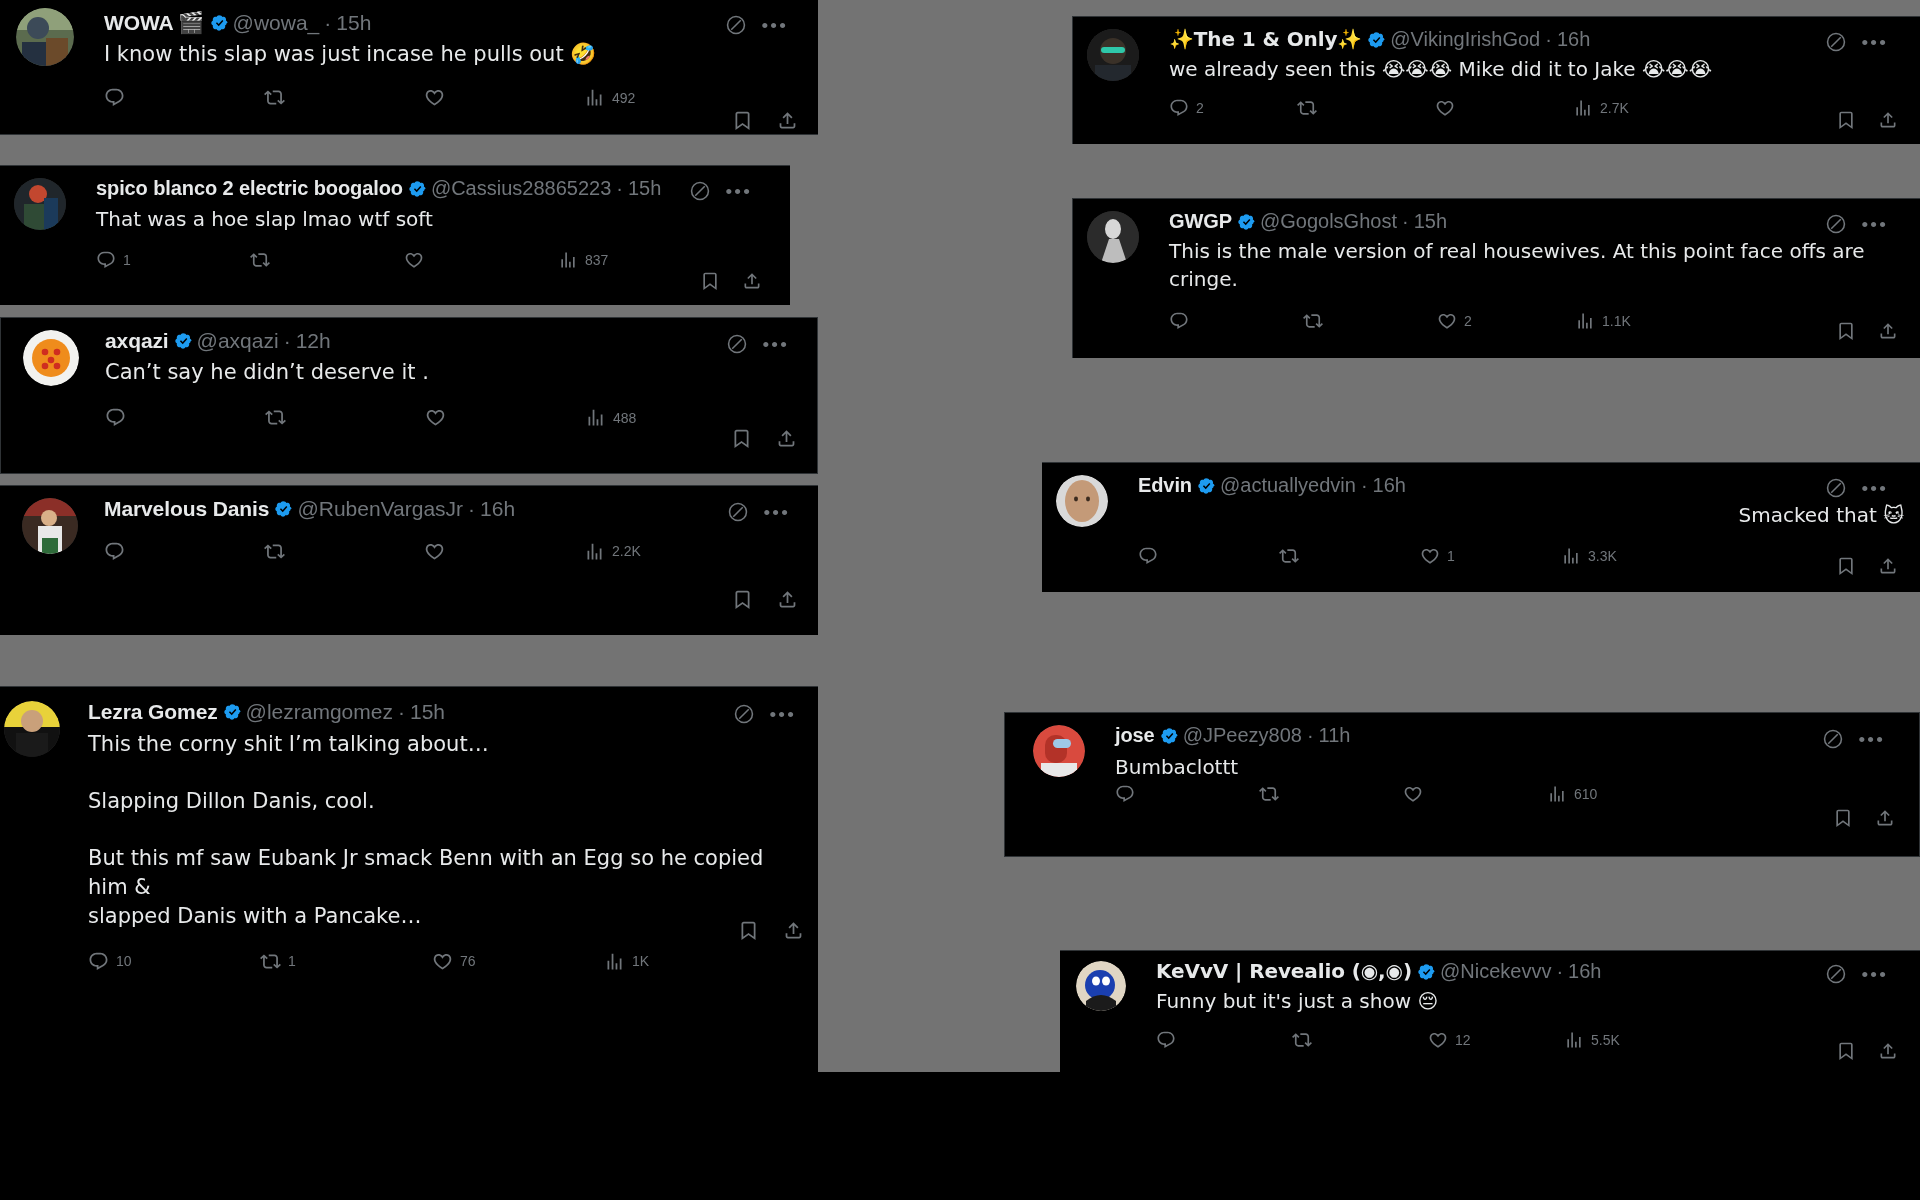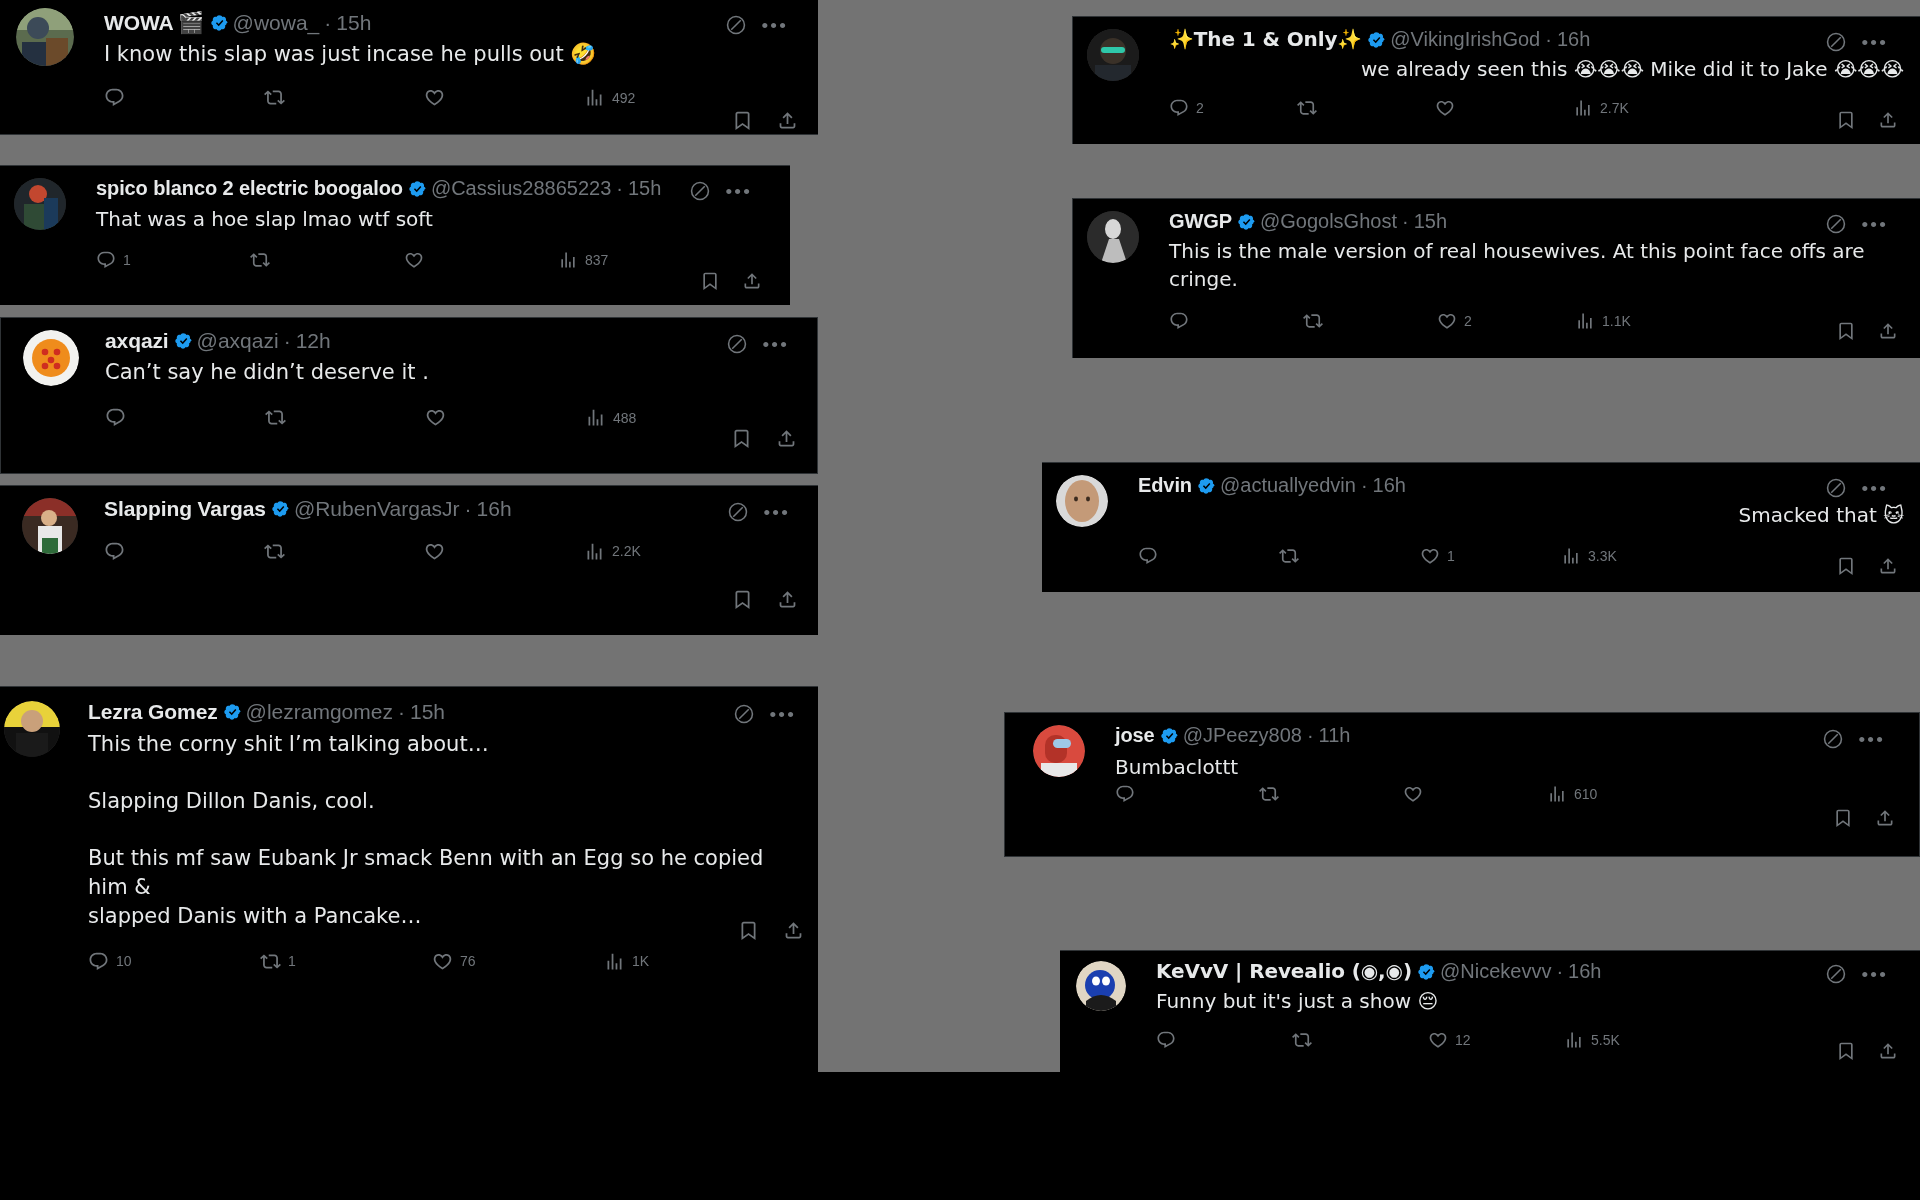--- a/index.html
+++ b/index.html
@@ -305,21 +305,21 @@
             <rect width="56" height="56" fill="#3a2a22"></rect>
             <rect x="0" y="0" width="56" height="18" fill="#8b2f28"></rect>
             <circle cx="27" cy="20" r="8" fill="#d9b089"></circle>
             <rect x="16" y="28" width="24" height="28" fill="#e8e8e8"></rect>
             <rect x="20" y="40" width="16" height="16" fill="#2e6b3a"></rect>
           </g>
         </svg>
       </div>
       <div class="body" style="margin-left:88px;">
         <div class="headline" style="font-size:21px;">
-          <span class="dispname">Slapping Vargas</span>
+          <span class="dispname">Marvelous Danis</span>
           <svg class="badge" viewBox="0 0 22 22">
               <path fill="#1d9bf0" d="M20.396 11c-.018-.646-.215-1.275-.57-1.816-.354-.54-.852-.972-1.438-1.246.223-.607.27-1.264.14-1.897-.131-.634-.437-1.218-.882-1.687-.47-.445-1.053-.75-1.687-.882-.633-.13-1.29-.083-1.897.14-.273-.587-.704-1.086-1.245-1.443C11.275 1.812 10.647 1.61 10 1.59c-.647.02-1.275.222-1.816.577-.54.357-.972.856-1.245 1.443-.607-.223-1.264-.27-1.897-.14-.634.131-1.218.437-1.687.882-.445.47-.75 1.053-.882 1.687-.13.633-.083 1.29.14 1.897-.587.274-1.086.705-1.443 1.246-.356.541-.558 1.17-.577 1.816.02.647.221 1.275.577 1.816.357.54.856.972 1.443 1.245-.223.607-.27 1.264-.14 1.897.131.634.437 1.218.882 1.687.47.445 1.053.75 1.687.882.633.13 1.29.083 1.897-.14.273.587.704 1.086 1.245 1.443.541.355 1.169.557 1.816.576.647-.019 1.275-.221 1.816-.576.541-.357.972-.856 1.245-1.443.607.223 1.264.27 1.897.14.634-.132 1.218-.437 1.687-.882.445-.47.75-1.053.882-1.687.13-.633.083-1.29-.14-1.897.586-.273 1.084-.705 1.438-1.245.355-.541.552-1.17.57-1.816zM9.662 14.85l-3.429-3.428 1.293-1.302 2.072 2.072 4.4-4.794 1.347 1.246z" transform="translate(1 0)"></path>
             </svg>
           <span class="handle">@RubenVargasJr</span>
           <span class="sep">·</span>
           <span class="time">16h</span>
         </div>
         <div class="actions" style="margin-top:14px; height:30px;">
           <div class="act" style="width:160px;">
             <svg width="21" height="21" viewBox="0 0 24 24">
@@ -437,21 +437,21 @@
             <path fill="currentColor" d="M4 4.5C4 3.12 5.119 2 6.5 2h11C18.881 2 20 3.12 20 4.5v18.44l-8-5.71-8 5.71V4.5zM6.5 4c-.276 0-.5.22-.5.5v14.56l6-4.29 6 4.29V4.5c0-.28-.224-.5-.5-.5h-11z"></path>
           </svg>
         <svg width="21" height="21" viewBox="0 0 24 24">
             <path fill="currentColor" d="M12 2.59l5.7 5.7-1.41 1.42L13 6.41V16h-2V6.41l-3.3 3.3-1.41-1.42L12 2.59zM21 15l-.02 3.51c0 1.38-1.12 2.49-2.5 2.49H5.5C4.11 21 3 19.88 3 18.5V15h2v3.5c0 .28.22.5.5.5h12.98c.28 0 .5-.22.5-.5L19 15h2z"></path>
           </svg>
       </div>
     </div>
   </div>
 
   <div class="tweet" id="tw-viking" style="left:1072px; top:16px; width:848px; height:128px; border-top:1px solid #2f3336; border-left:1px solid #2f3336;">
-    <div class="t-inner" style="padding-top:10px;text-align:right;">
+    <div class="t-inner" style="padding-top:10px;">
       <div class="avatar" style="left:14px; top:12px; width:52px; height:52px;">
         <svg class="av-img" viewBox="0 0 52 52">
           <defs>
               <clipPath id="c6">
                 <circle cx="26" cy="26" r="26"></circle>
               </clipPath>
             </defs>
           <g clip-path="url(#c6)">
             <rect width="52" height="52" fill="#1b1b1b"></rect>
             <circle cx="26" cy="22" r="13" fill="#3a3128"></circle>

